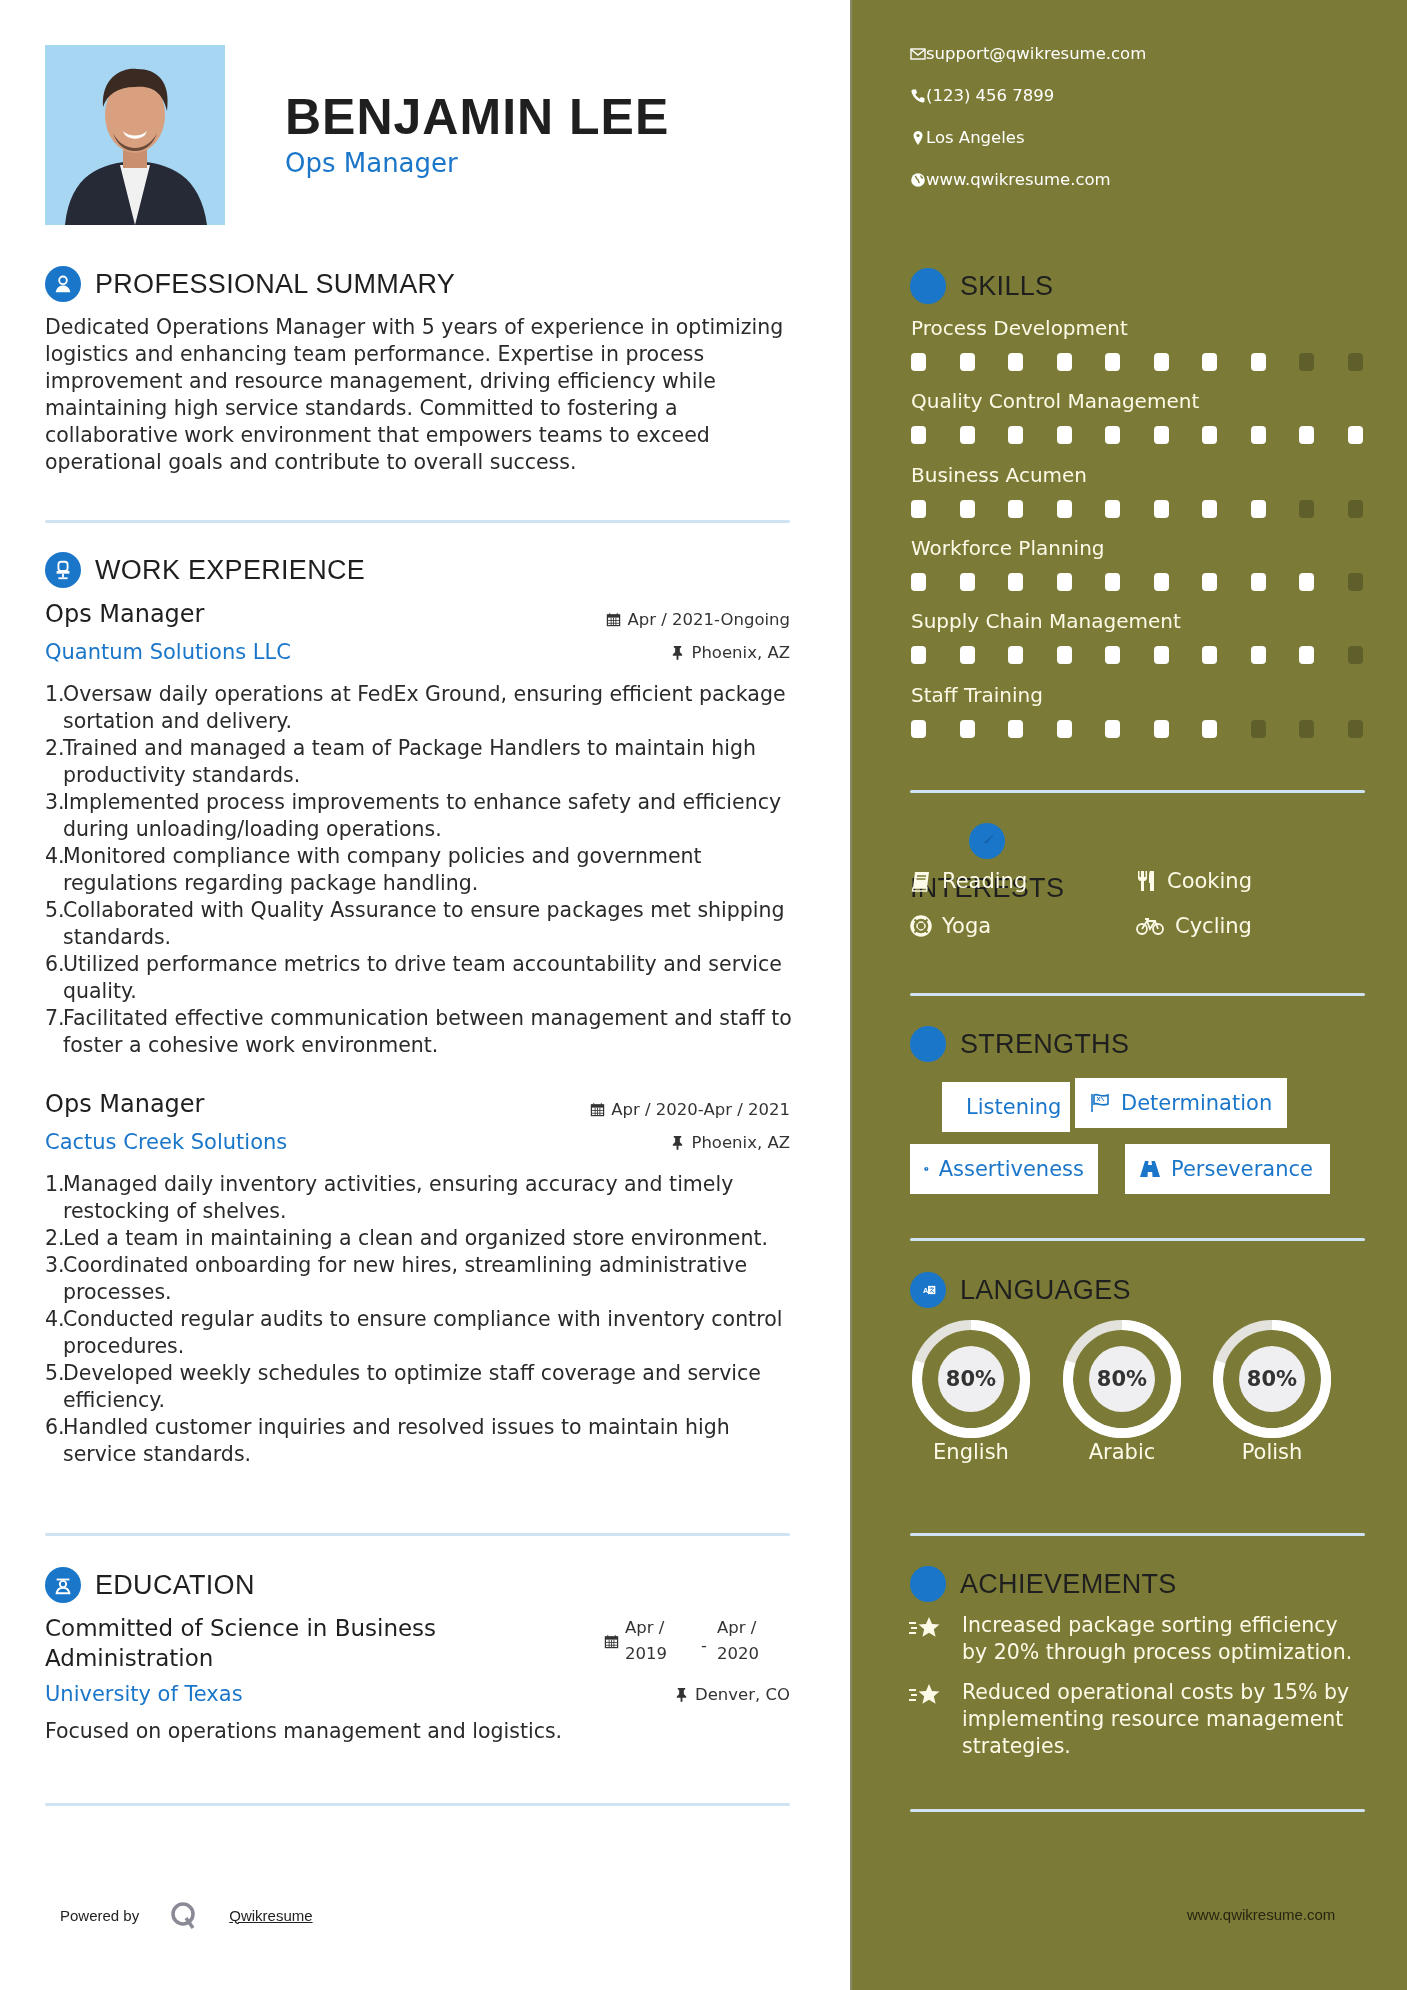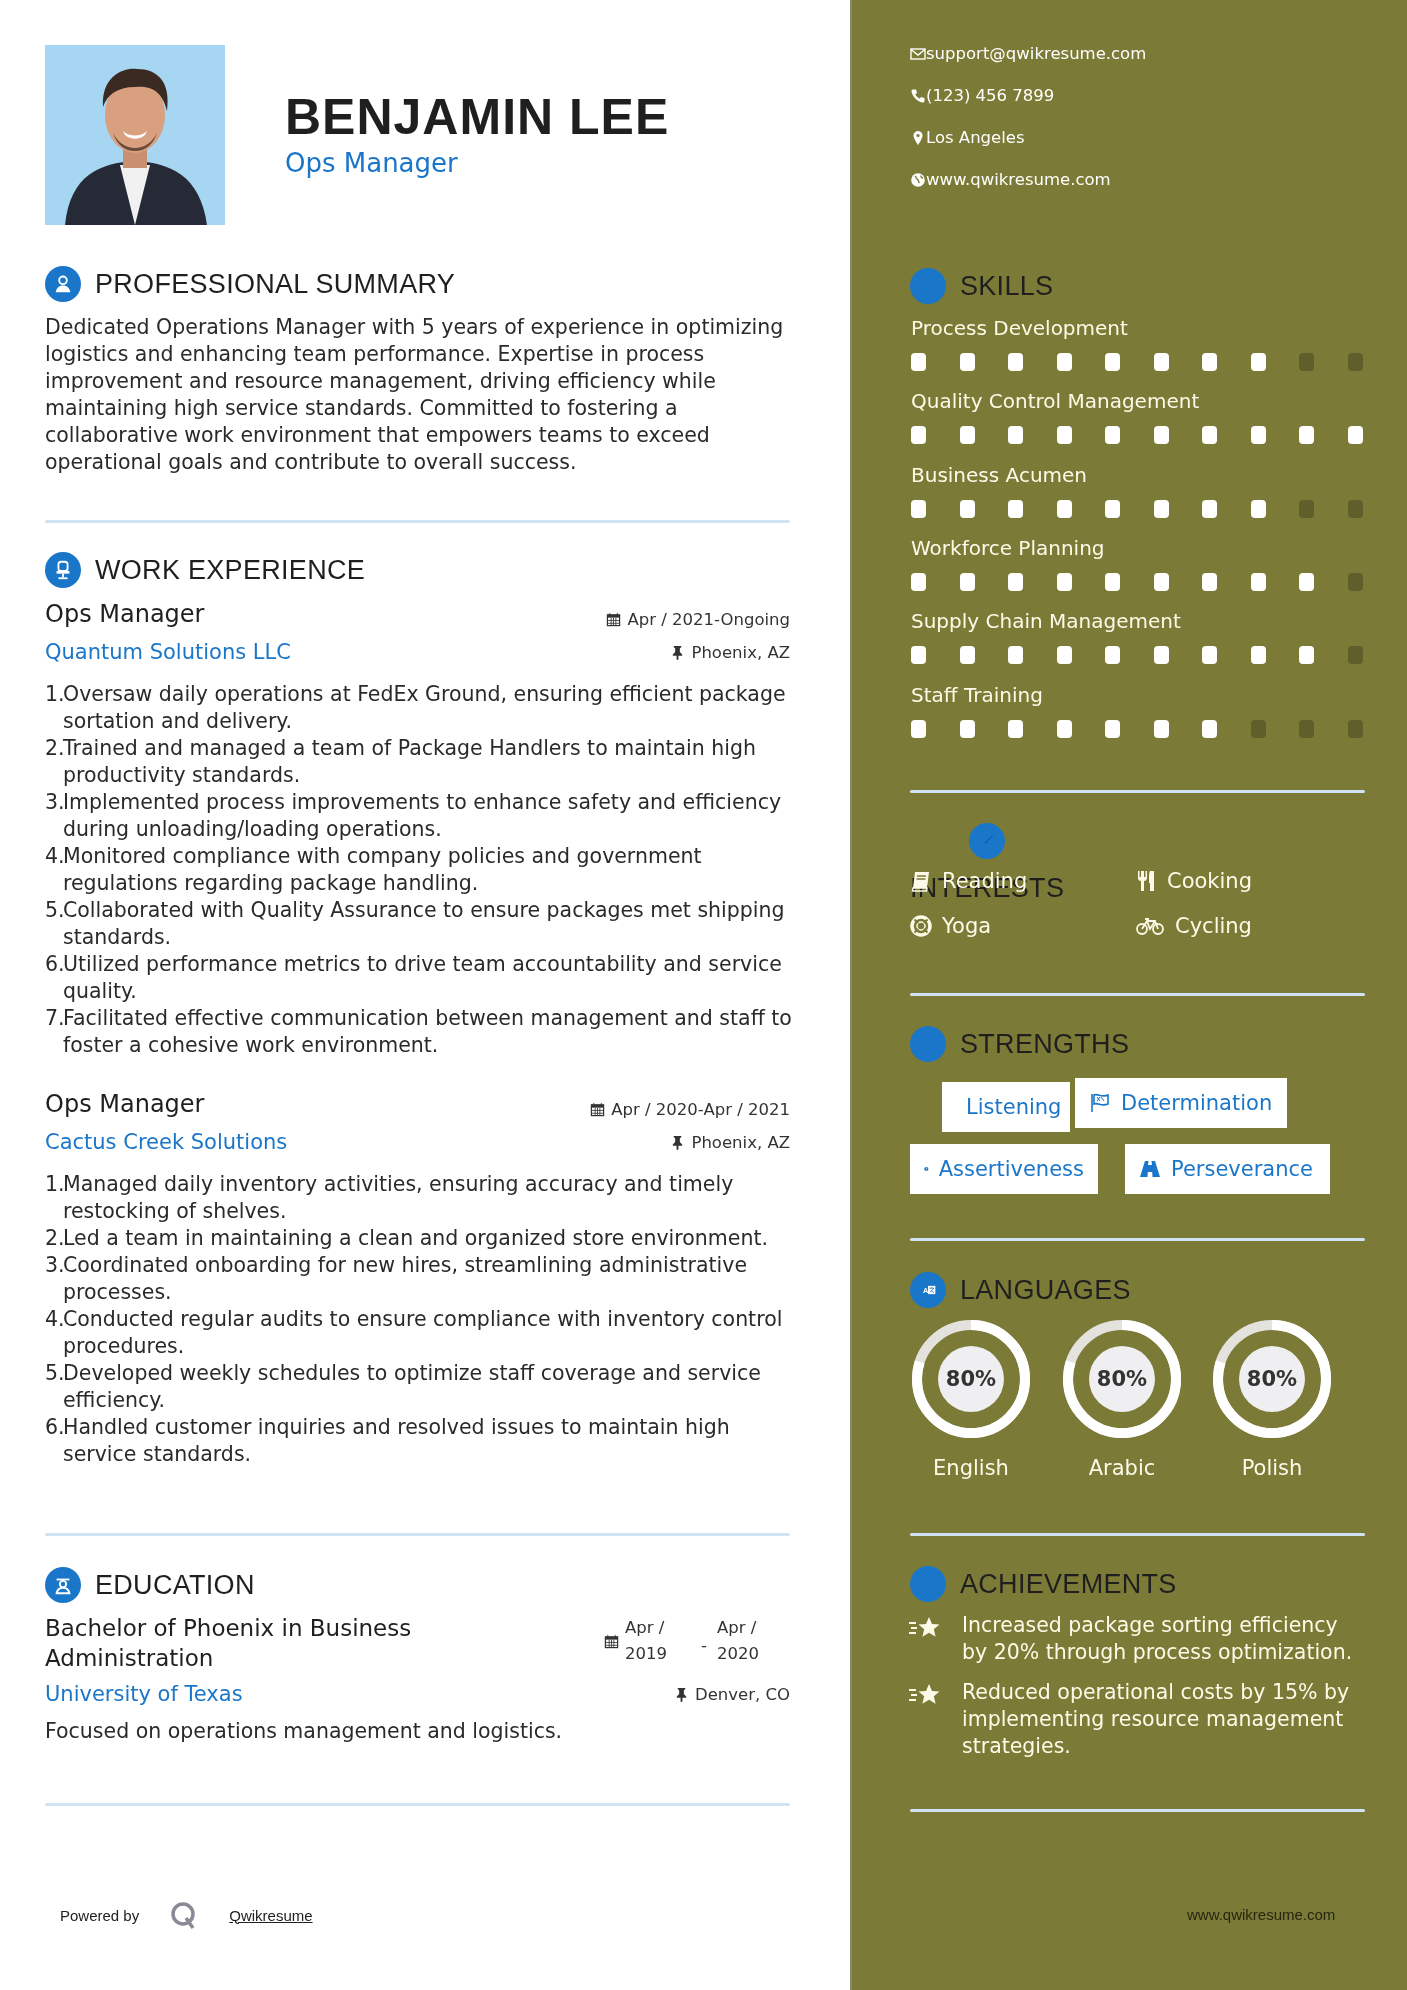--- a/index.html
+++ b/index.html
@@ -52,21 +52,21 @@
 
   
   .chip { position: absolute; background: #ffffff; color: #1a76c9; font-size: 21px; display: flex; align-items: center; gap: 10px; padding: 0 14px; height: 50px; }
   .chip svg { width: 22px; height: 22px; }
 
   
   .lang { position: absolute; width: 122px; text-align: center; }
   .lang .ring { width: 122px; height: 122px; position: relative; }
   .lang .ring svg { width: 122px; height: 122px; }
   .lang .pct { position: absolute; left: 0; top: 0; width: 122px; height: 122px; display: flex; align-items: center; justify-content: center; font-size: 21px; font-weight: 700; color: #333; }
-  .lang .lname { margin-top: 16px; color: #fdfbe8; font-size: 21px; }
+  .lang .lname { margin-top: 0; color: #fdfbe8; font-size: 21px; }
 
   
   .ach { position: absolute; left: 908px; display: flex; gap: 20px; color: #fdfbe8; font-size: 20.5px; line-height: 27px; width: 460px; }
   .ach svg { width: 34px; height: 28px; flex: none; margin-top: 2px; }
 
   
   .powered { position: absolute; left: 60px; top: 1900px; display: flex; align-items: center; gap: 30px; font-size: 15px; color: #222; font-family: "Liberation Sans", sans-serif; }
   .powered .brand { text-decoration: underline; color: #222; }
   .powered svg { width: 30px; height: 30px; }
   .site-foot { position: absolute; left: 1187px; top: 1906px; font-size: 15px; color: #262610; font-family: "Liberation Sans", sans-serif; }
@@ -214,21 +214,21 @@
       <span class="sec-icon">
         <svg viewBox="0 0 24 24">
             <path d="M5 5h14v2H5z" fill="#fff"></path>
             <circle cx="12" cy="11" r="3.5" fill="none" stroke="#fff" stroke-width="2"></circle>
             <path d="M5 21 C6 16 9 15 12 15 C15 15 18 16 19 21 Z" fill="none" stroke="#fff" stroke-width="2"></path>
           </svg>
       </span>
       <span class="sec-title">EDUCATION</span>
     </div>
     <div class="job-title" style="left:45px; top:1613px; font-size:23px; line-height:30px;">
-      <div>Bachelor of Phoenix in Business</div>
+      <div>Committed of Science in Business</div>
       <div>Administration</div>
     </div>
     <div style="position:absolute; left:604px; top:1615px; display:flex; align-items:center; gap:6px; font-size:16.5px; color:#333; line-height:26px;">
       <svg viewBox="0 0 16 16" style="width:15px;height:15px;">
           <rect x="1.5" y="3" width="13" height="11.5" fill="none" stroke="#333" stroke-width="1.3"></rect>
           <rect x="1.5" y="3" width="13" height="3" fill="#333"></rect>
           <path d="M4 1v3M12 1v3M1.5 9h13M1.5 12h13M5.5 6v8.5M8 6v8.5M10.5 6v8.5" stroke="#333" stroke-width="0.9"></path>
         </svg>
       <div style="width:70px;">
         <div>Apr /</div>

